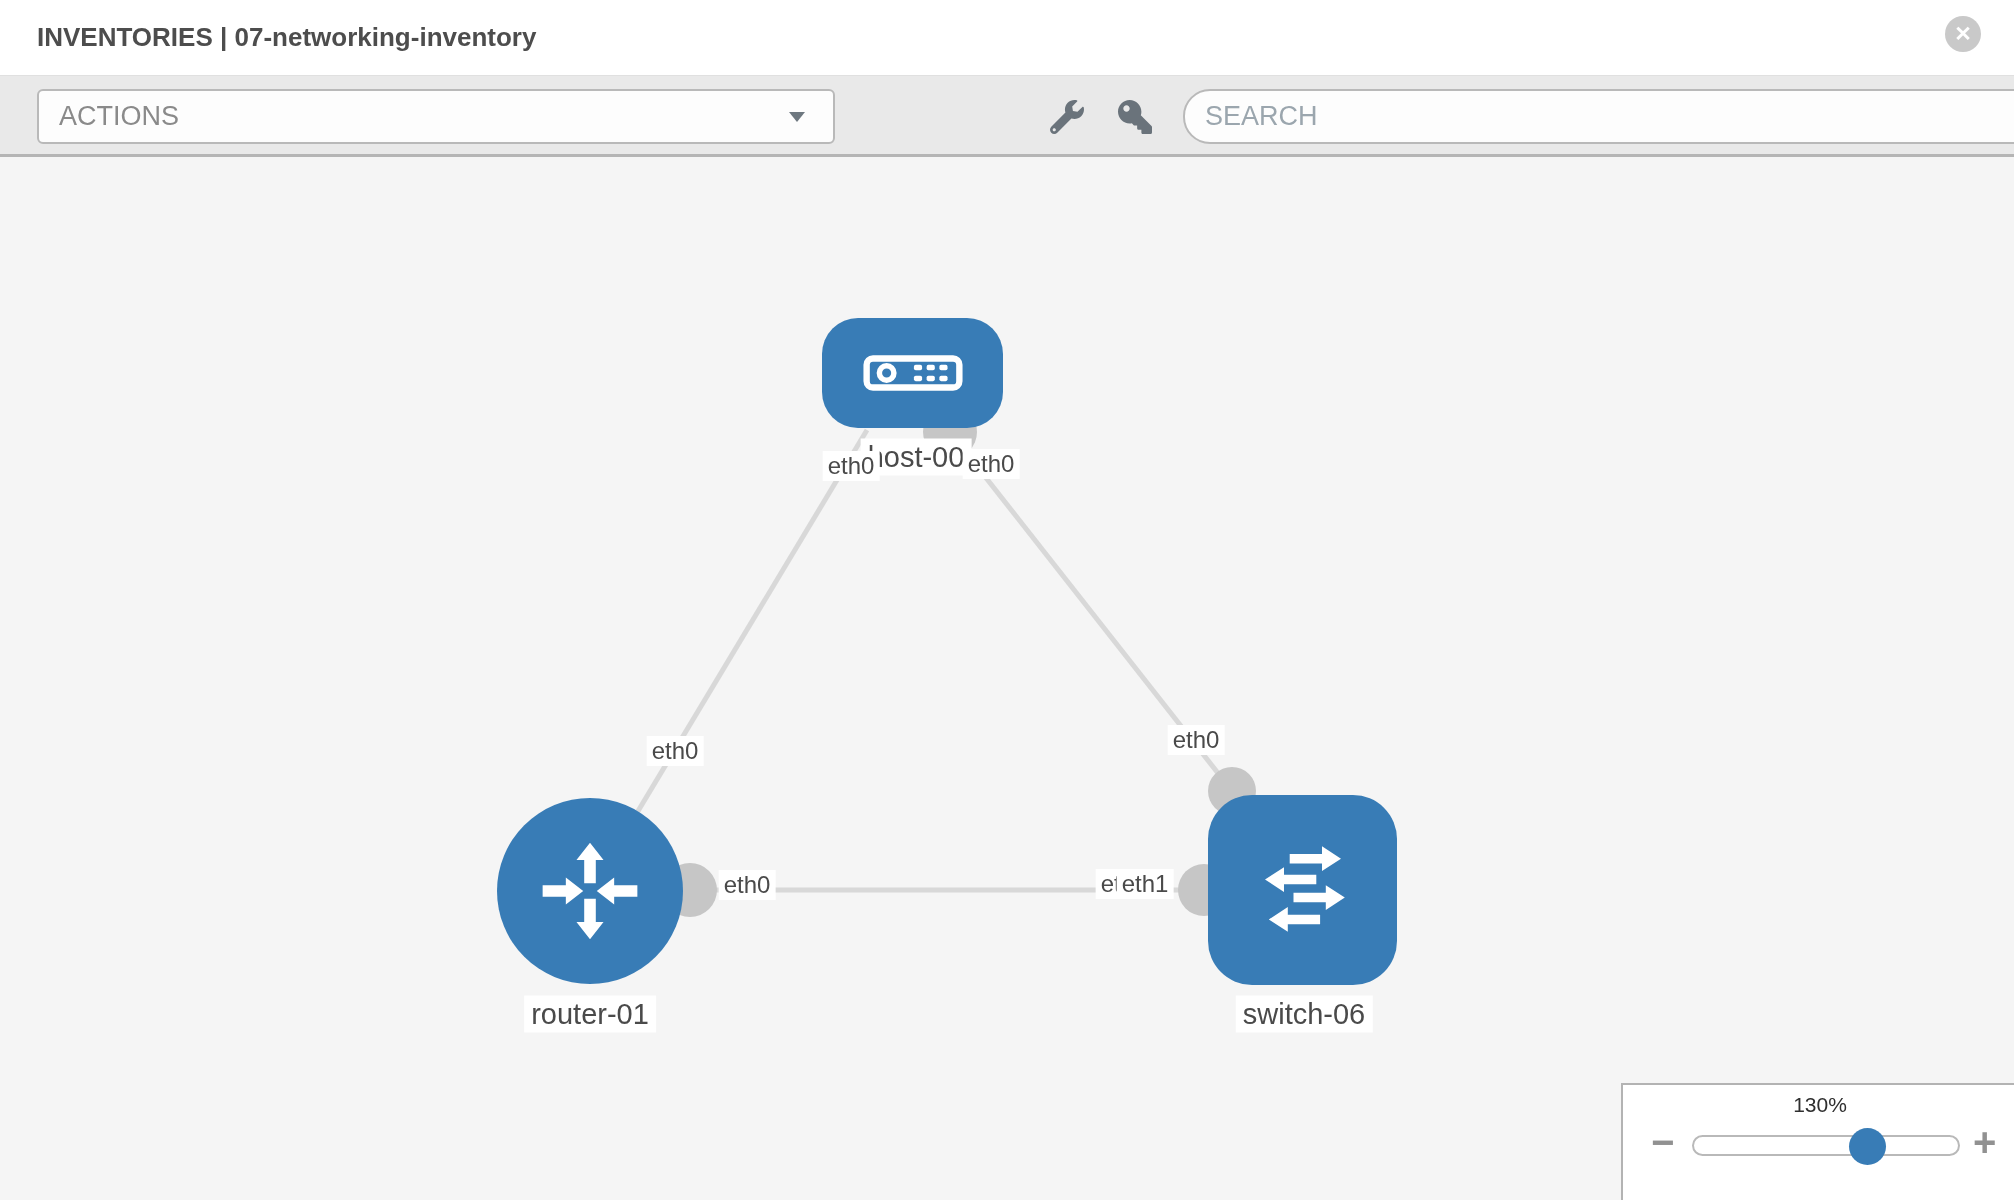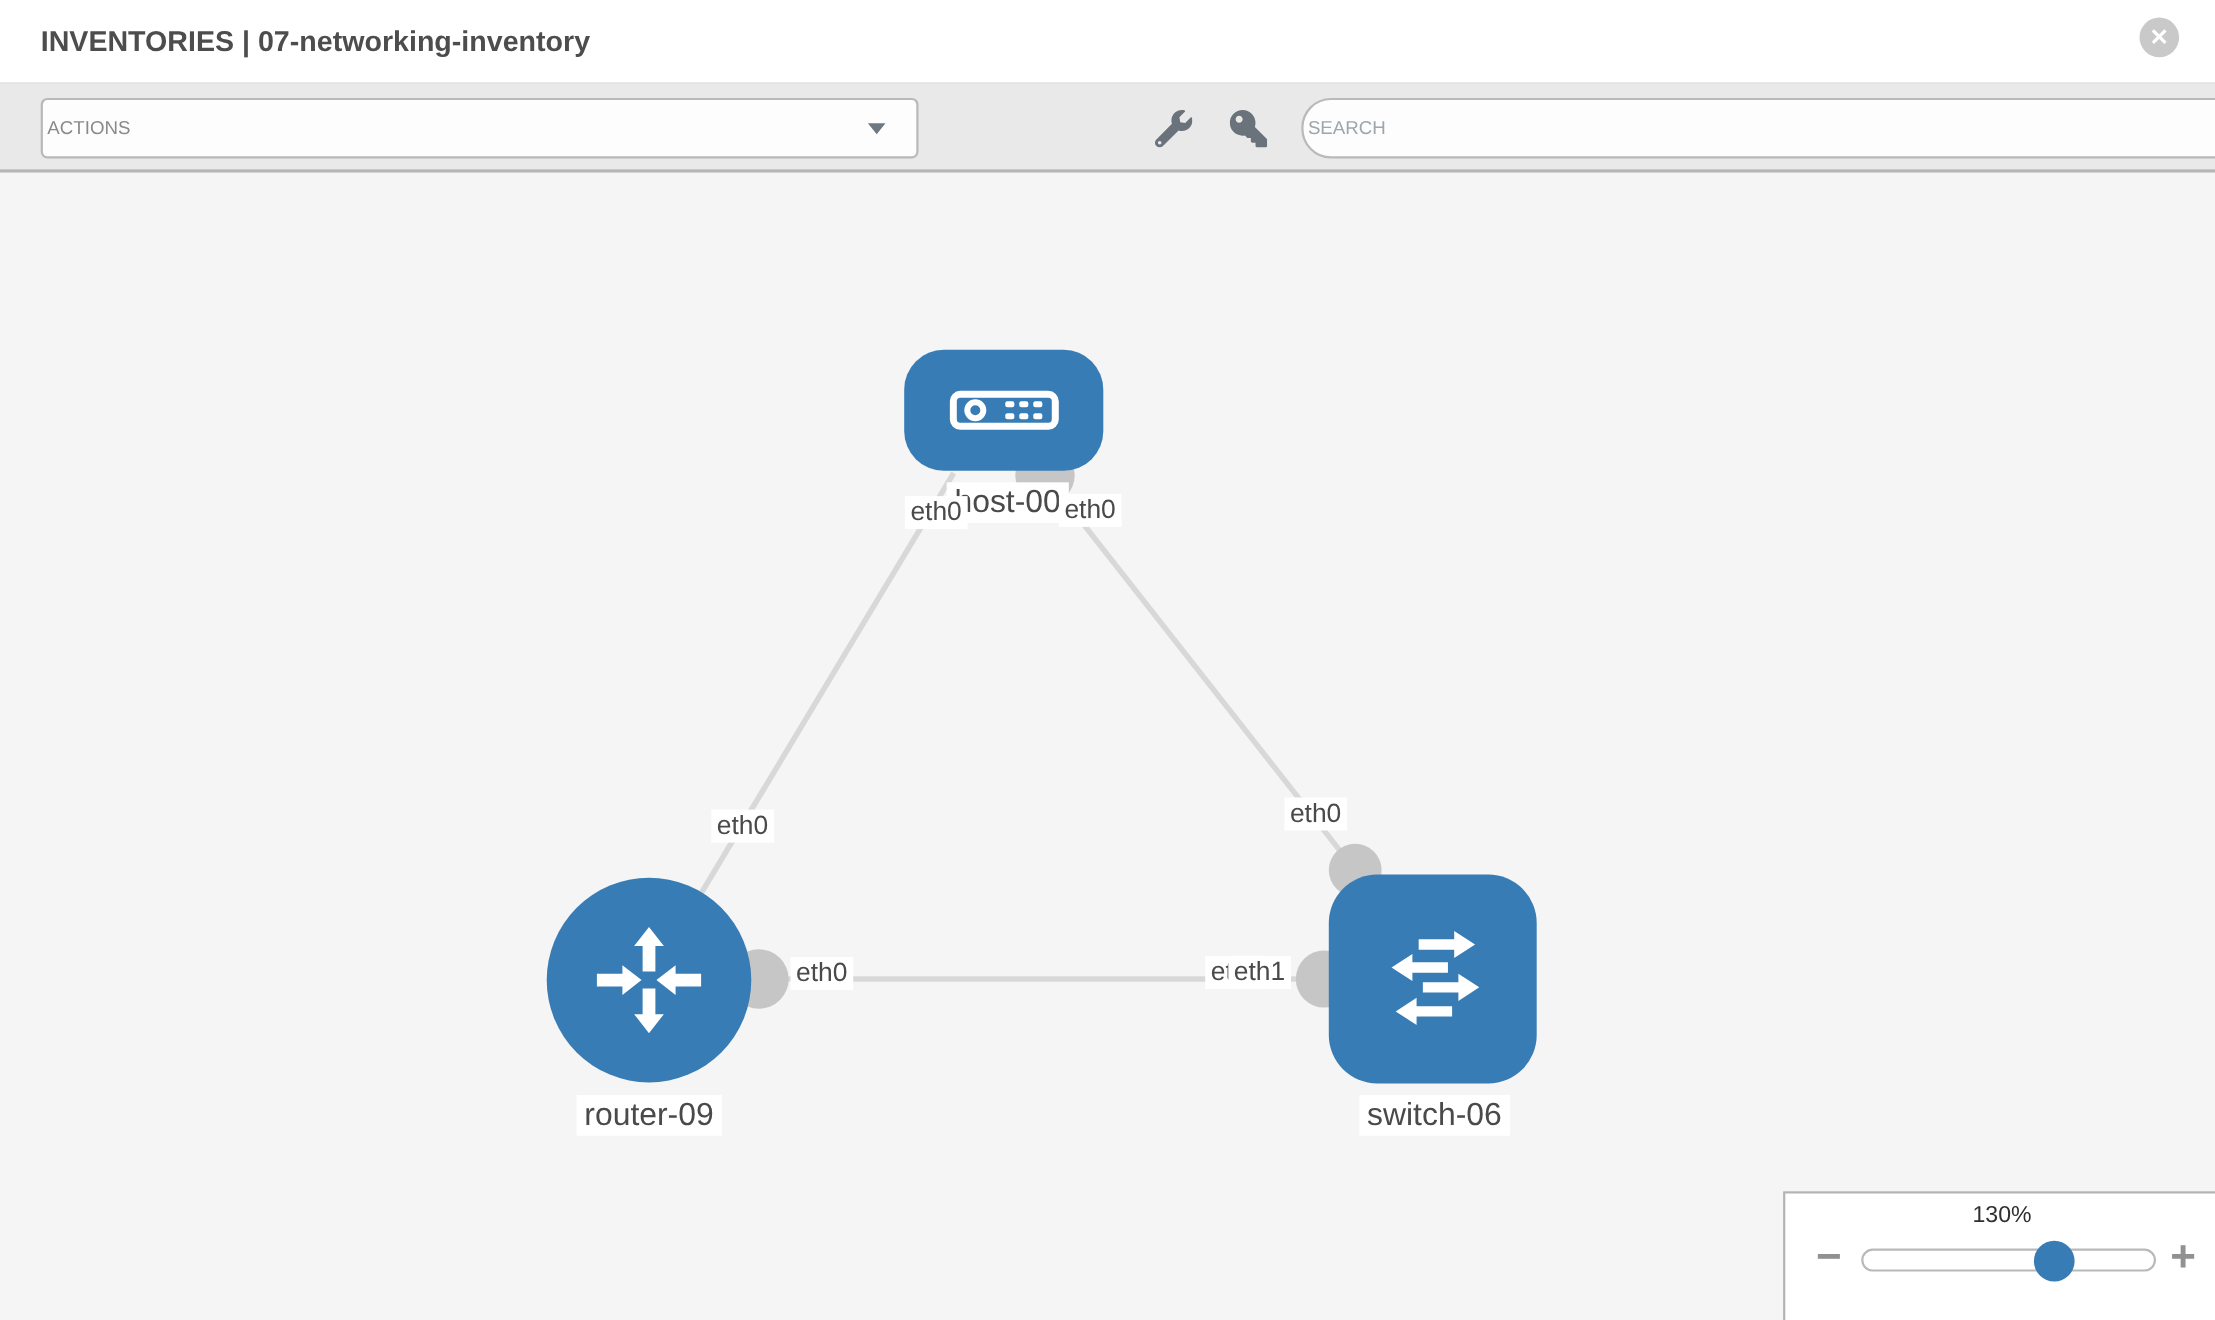--- a/index.html
+++ b/index.html
@@ -18,21 +18,21 @@
 
   
   .toolbar { position:absolute; left:0; top:75px; width:2014px; height:82px;
              background:#e9e9e9; border-top:1px solid #e0e0e0;
              border-bottom:3px solid #b5b5b5; }
   .select-box { position:absolute; top:13px; height:55px; background:#fdfdfd;
                 border:2px solid #b9b9b9; border-radius:6px;
                 display:flex; align-items:center; cursor:pointer; }
   .select-actions { left:37px; width:798px; }
   .select-search  { left:1183px; width:890px;border-radius:27px; }
-  .select-label { padding-left:4px; font-size:17px; color:#8a8a8a; }
+  .select-label { padding-left:20px; font-size:27px; color:#8a8a8a; }
   .select-search .select-label { color:#9ba6ae; }
   .caret { position:absolute; right:28px; top:50%; margin-top:-5px;
            width:0; height:0; border-left:8px solid transparent;
            border-right:8px solid transparent; border-top:10px solid #6e7880; }
   .tool-icon { position:absolute; top:24px; width:34px; height:34px; cursor:pointer; }
   .tool-icon svg { width:34px; height:34px; fill:#6a737b; }
   .icon-wrench { left:1050px; }
   .icon-key { left:1118px; }
 
   
@@ -147,21 +147,21 @@
           <polygon id="sarr" points="0,0 -20,-13 -20,-5 -54,-5 -54,5 -20,5 -20,13" fill="#ffffff"></polygon>
         </defs>
         <use href="#sarr" transform="translate(100,27)"></use>
         <use href="#sarr" transform="translate(20,49) rotate(180)"></use>
         <use href="#sarr" transform="translate(104,68)"></use>
         <use href="#sarr" transform="translate(24,91) rotate(180)"></use>
       </svg>
     </div>
 
     <div class="graph-label node-label" style="left:916px; top:300px;">host-00</div>
-    <div class="graph-label node-label" style="left:590px; top:857px;">router-09</div>
+    <div class="graph-label node-label" style="left:590px; top:857px;">router-01</div>
     <div class="graph-label node-label" style="left:1304px; top:857px;">switch-06</div>
 
     <div class="graph-label if-label" style="left:851px; top:309px;">eth0</div>
     <div class="graph-label if-label" style="left:991px; top:307px;">eth0</div>
     <div class="graph-label if-label" style="left:675px; top:594px;">eth0</div>
     <div class="graph-label if-label" style="left:1196px; top:583px;">eth0</div>
     <div class="graph-label if-label" style="left:747px; top:728px;">eth0</div>
     <div class="graph-label if-label" style="left:1124px; top:727px;">eth0</div>
     <div class="graph-label if-label if-front" style="left:1145px; top:727px;">eth1</div>
 

